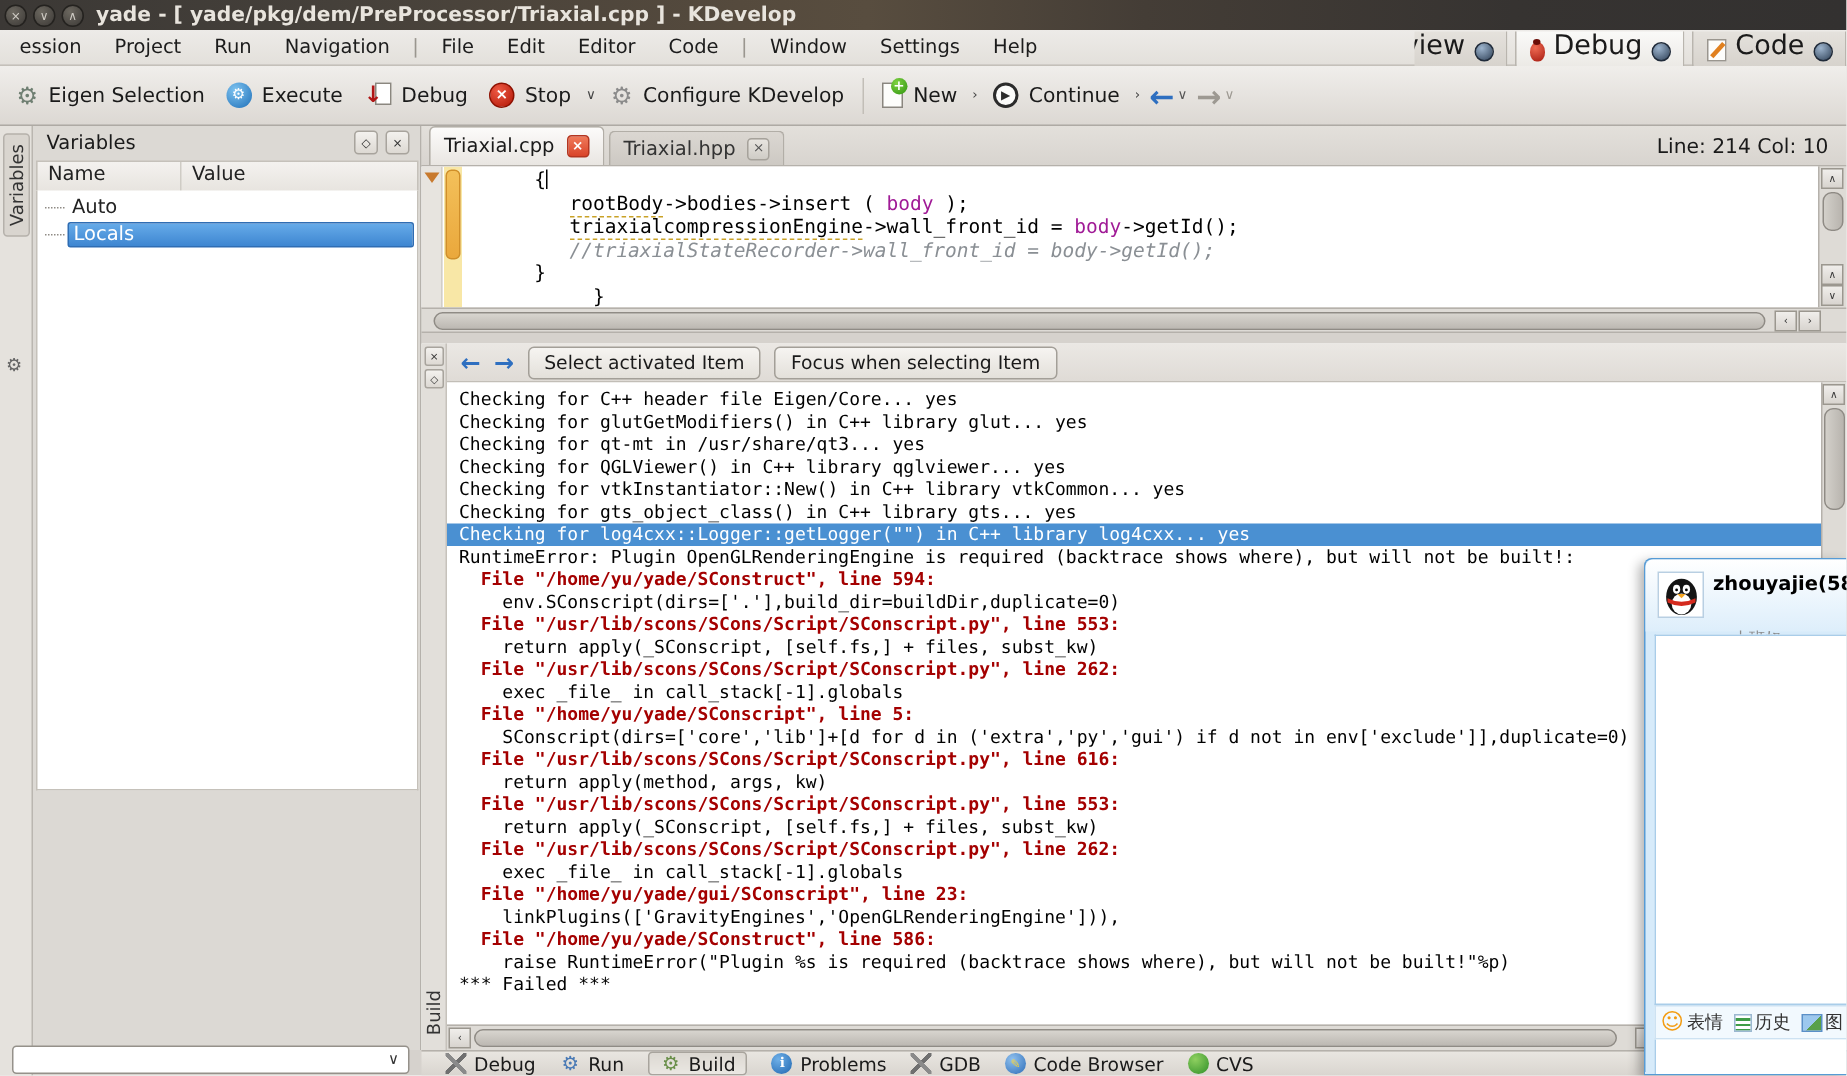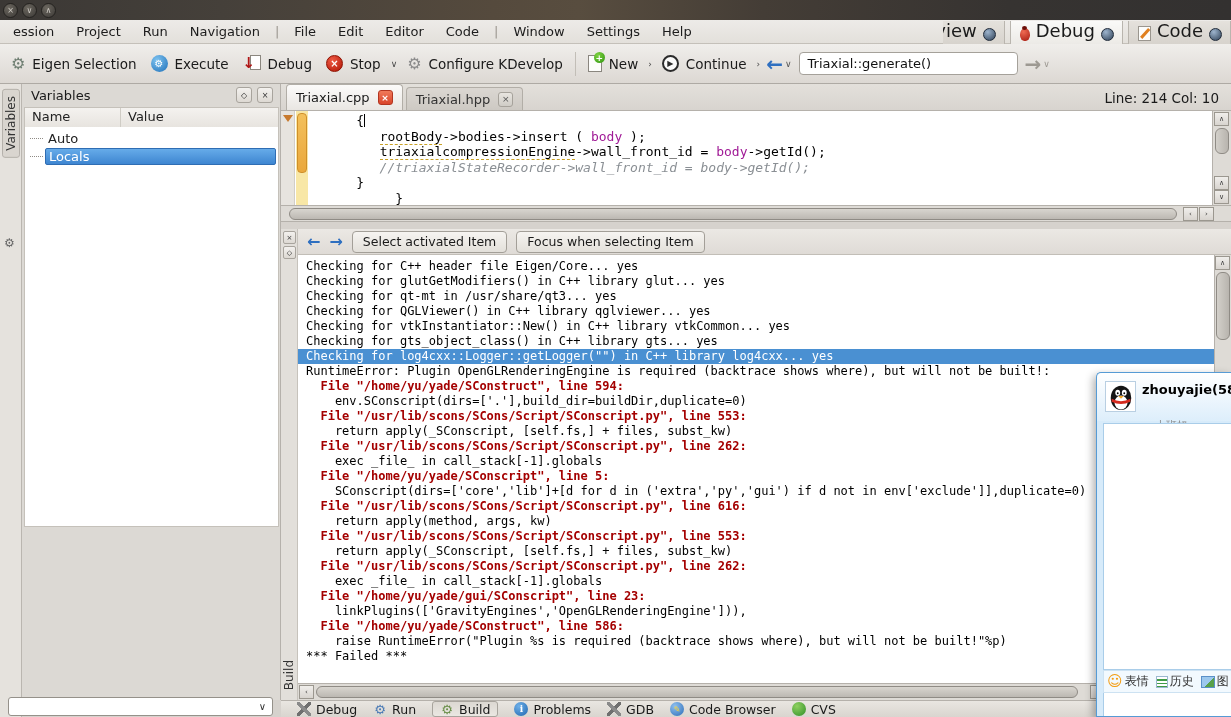--- a/index.html
+++ b/index.html
@@ -270,20 +270,21 @@
 </style>
 </head>
 <body>
 
 <div class="abs titlebar">
   <div class="win-btns">
     <span class="wbtn">×</span>
     <span class="wbtn">∨</span>
     <span class="wbtn">∧</span>
   </div>
+  <span class="title-text">yade - [ yade/pkg/dem/PreProcessor/Triaxial.cpp ] - KDevelop</span>
 </div>
 
 <div class="abs menubar">
   <div style="display:flex;align-items:center;">
       <span class="menu-item">ession</span>
       <span class="menu-item">Project</span>
       <span class="menu-item">Run</span>
       <span class="menu-item">Navigation</span>
       <span class="menu-item menu-sep">|</span>
       <span class="menu-item">File</span>
@@ -356,23 +357,20 @@
     <span class="cont-icon">
         <span>▶</span>
       </span>
     <span>Continue</span>
   </div>
   <span class="tchev">›</span>
   <div class="nav-arrow-btn">
     <span class="nav-arrow blue">←</span>
     <span class="nav-chev">∨</span>
   </div>
-  <div class="symbol-combo">
-    <span>Triaxial::generate()</span>
-  </div>
   <div class="nav-arrow-btn">
     <span class="nav-arrow gray">→</span>
     <span class="nav-chev gray">∨</span>
   </div>
 </div>
 
 <div class="abs side-strip">
   <div class="vstrip-label">Variables</div>
   <div class="vstrip-gear">⚙</div>
 </div>

